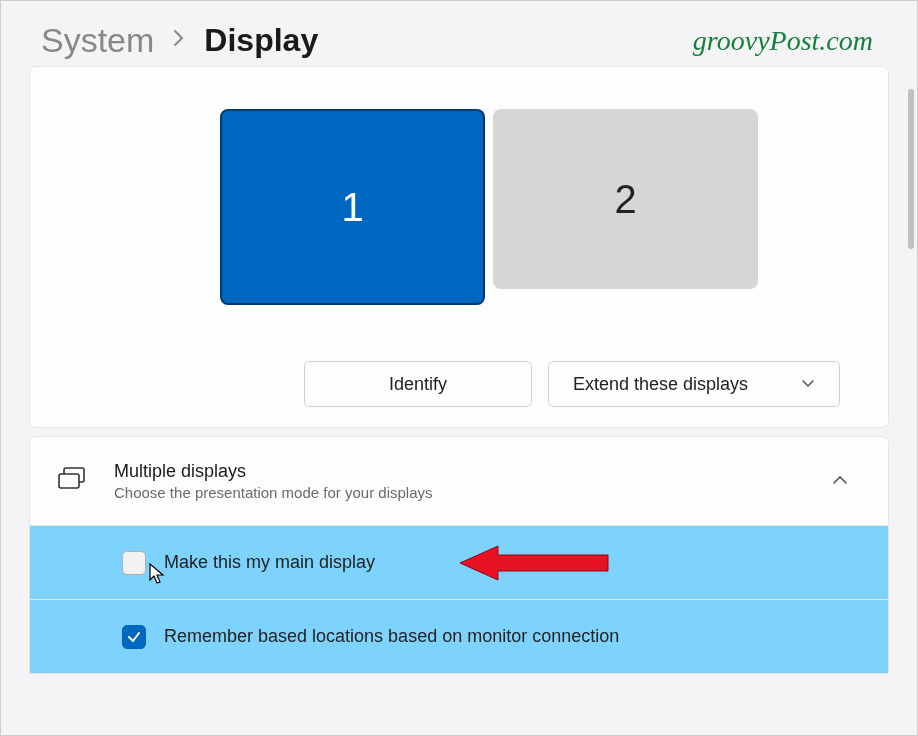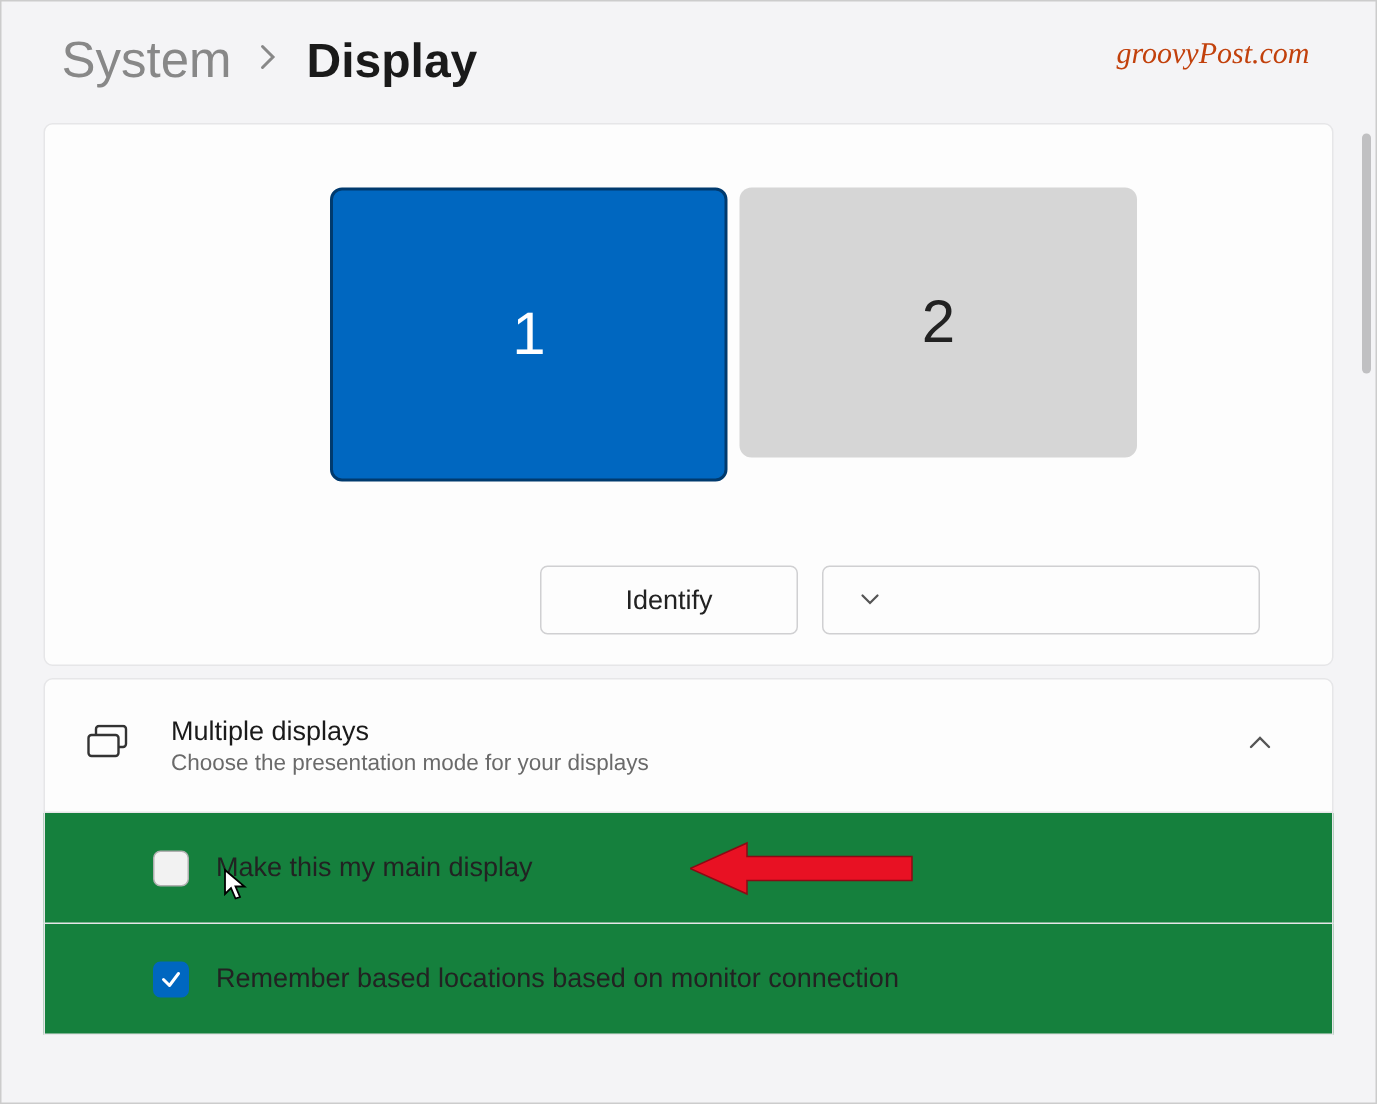--- a/index.html
+++ b/index.html
@@ -12,21 +12,21 @@
     position: relative;
     border: 1px solid #ccc;
   }
   .page {
     padding: 20px 28px 0 28px;
   }
   .breadcrumb {
     display: flex;
     align-items: center;
     gap: 18px;
-    margin-bottom: 22px;
+    margin-bottom: 6px;
     margin-left: 12px;
   }
   .breadcrumb .parent {
     font-size: 34px;
     font-weight: 400;
     color: #888;
     cursor: pointer;
   }
   .breadcrumb .chevron {
     color: #888;
@@ -35,22 +35,22 @@
   .breadcrumb .current {
     font-size: 32px;
     font-weight: 600;
     color: #1a1a1a;
   }
   .watermark {
     position: absolute;
     top: 24px;
     right: 44px;
     font-family: Georgia, serif;
-    font-size: 20px;
-    color: #c2410c;
+    font-size: 28px;
+    color: #15803d;
     font-style: italic;
   }
   .panel {
     background: #fdfdfd;
     border: 1px solid #e6e6e8;
     border-radius: 6px;
     margin-bottom: 8px;
   }
   .display-arrange {
     padding: 42px 40px 20px 40px;
@@ -106,21 +106,21 @@
     cursor: pointer;
     display: flex;
     align-items: center;
     gap: 14px;
     font-family: inherit;
   }
   .btn .chev-down {
     font-size: 14px;
     color: #555;
   }
-  .identify-btn { width: 172px; justify-content: center; }
+  .identify-btn { width: 228px; justify-content: center; }
   .extend-btn { width: 292px; justify-content: space-between; padding: 0 24px; }
 
   .section-row {
     background: #fdfdfd;
     border: 1px solid #e6e6e8;
     border-top: none;
     display: flex;
     align-items: center;
     padding: 16px 28px;
   }
@@ -148,27 +148,27 @@
   }
   .section-row .expand {
     width: 40px;
     text-align: center;
     font-size: 16px;
     color: #555;
     cursor: pointer;
   }
 
   .option-row {
-    background: #15803d;
+    background: #7dd3fc;
     border: 1px solid #e6e6e8;
     border-top: none;
     height: 74px;
     display: flex;
     align-items: center;
-    padding-left: 72px;
+    padding-left: 92px;
     font-size: 18px;
     color: #222;
     position: relative;
   }
   .checkbox {
     width: 24px;
     height: 24px;
     border-radius: 5px;
     margin-right: 18px;
     display: flex;
@@ -232,20 +232,21 @@
   <div class="panel display-arrange">
     <div class="monitors">
       <div class="monitor monitor-1">1</div>
       <div class="monitor monitor-2">2</div>
     </div>
     <div class="arrange-buttons">
       <button class="btn identify-btn">
         <span>Identify</span>
       </button>
       <button class="btn extend-btn">
+        <span>Extend these displays</span>
         <span class="chev-down">
           <svg width="14" height="10" viewBox="0 0 14 10">
               <path d="M2 2 L7 7 L12 2" stroke="#555" stroke-width="1.5" fill="none" stroke-linecap="round"></path>
             </svg>
         </span>
       </button>
     </div>
   </div>
 
   <div class="section-row first">

